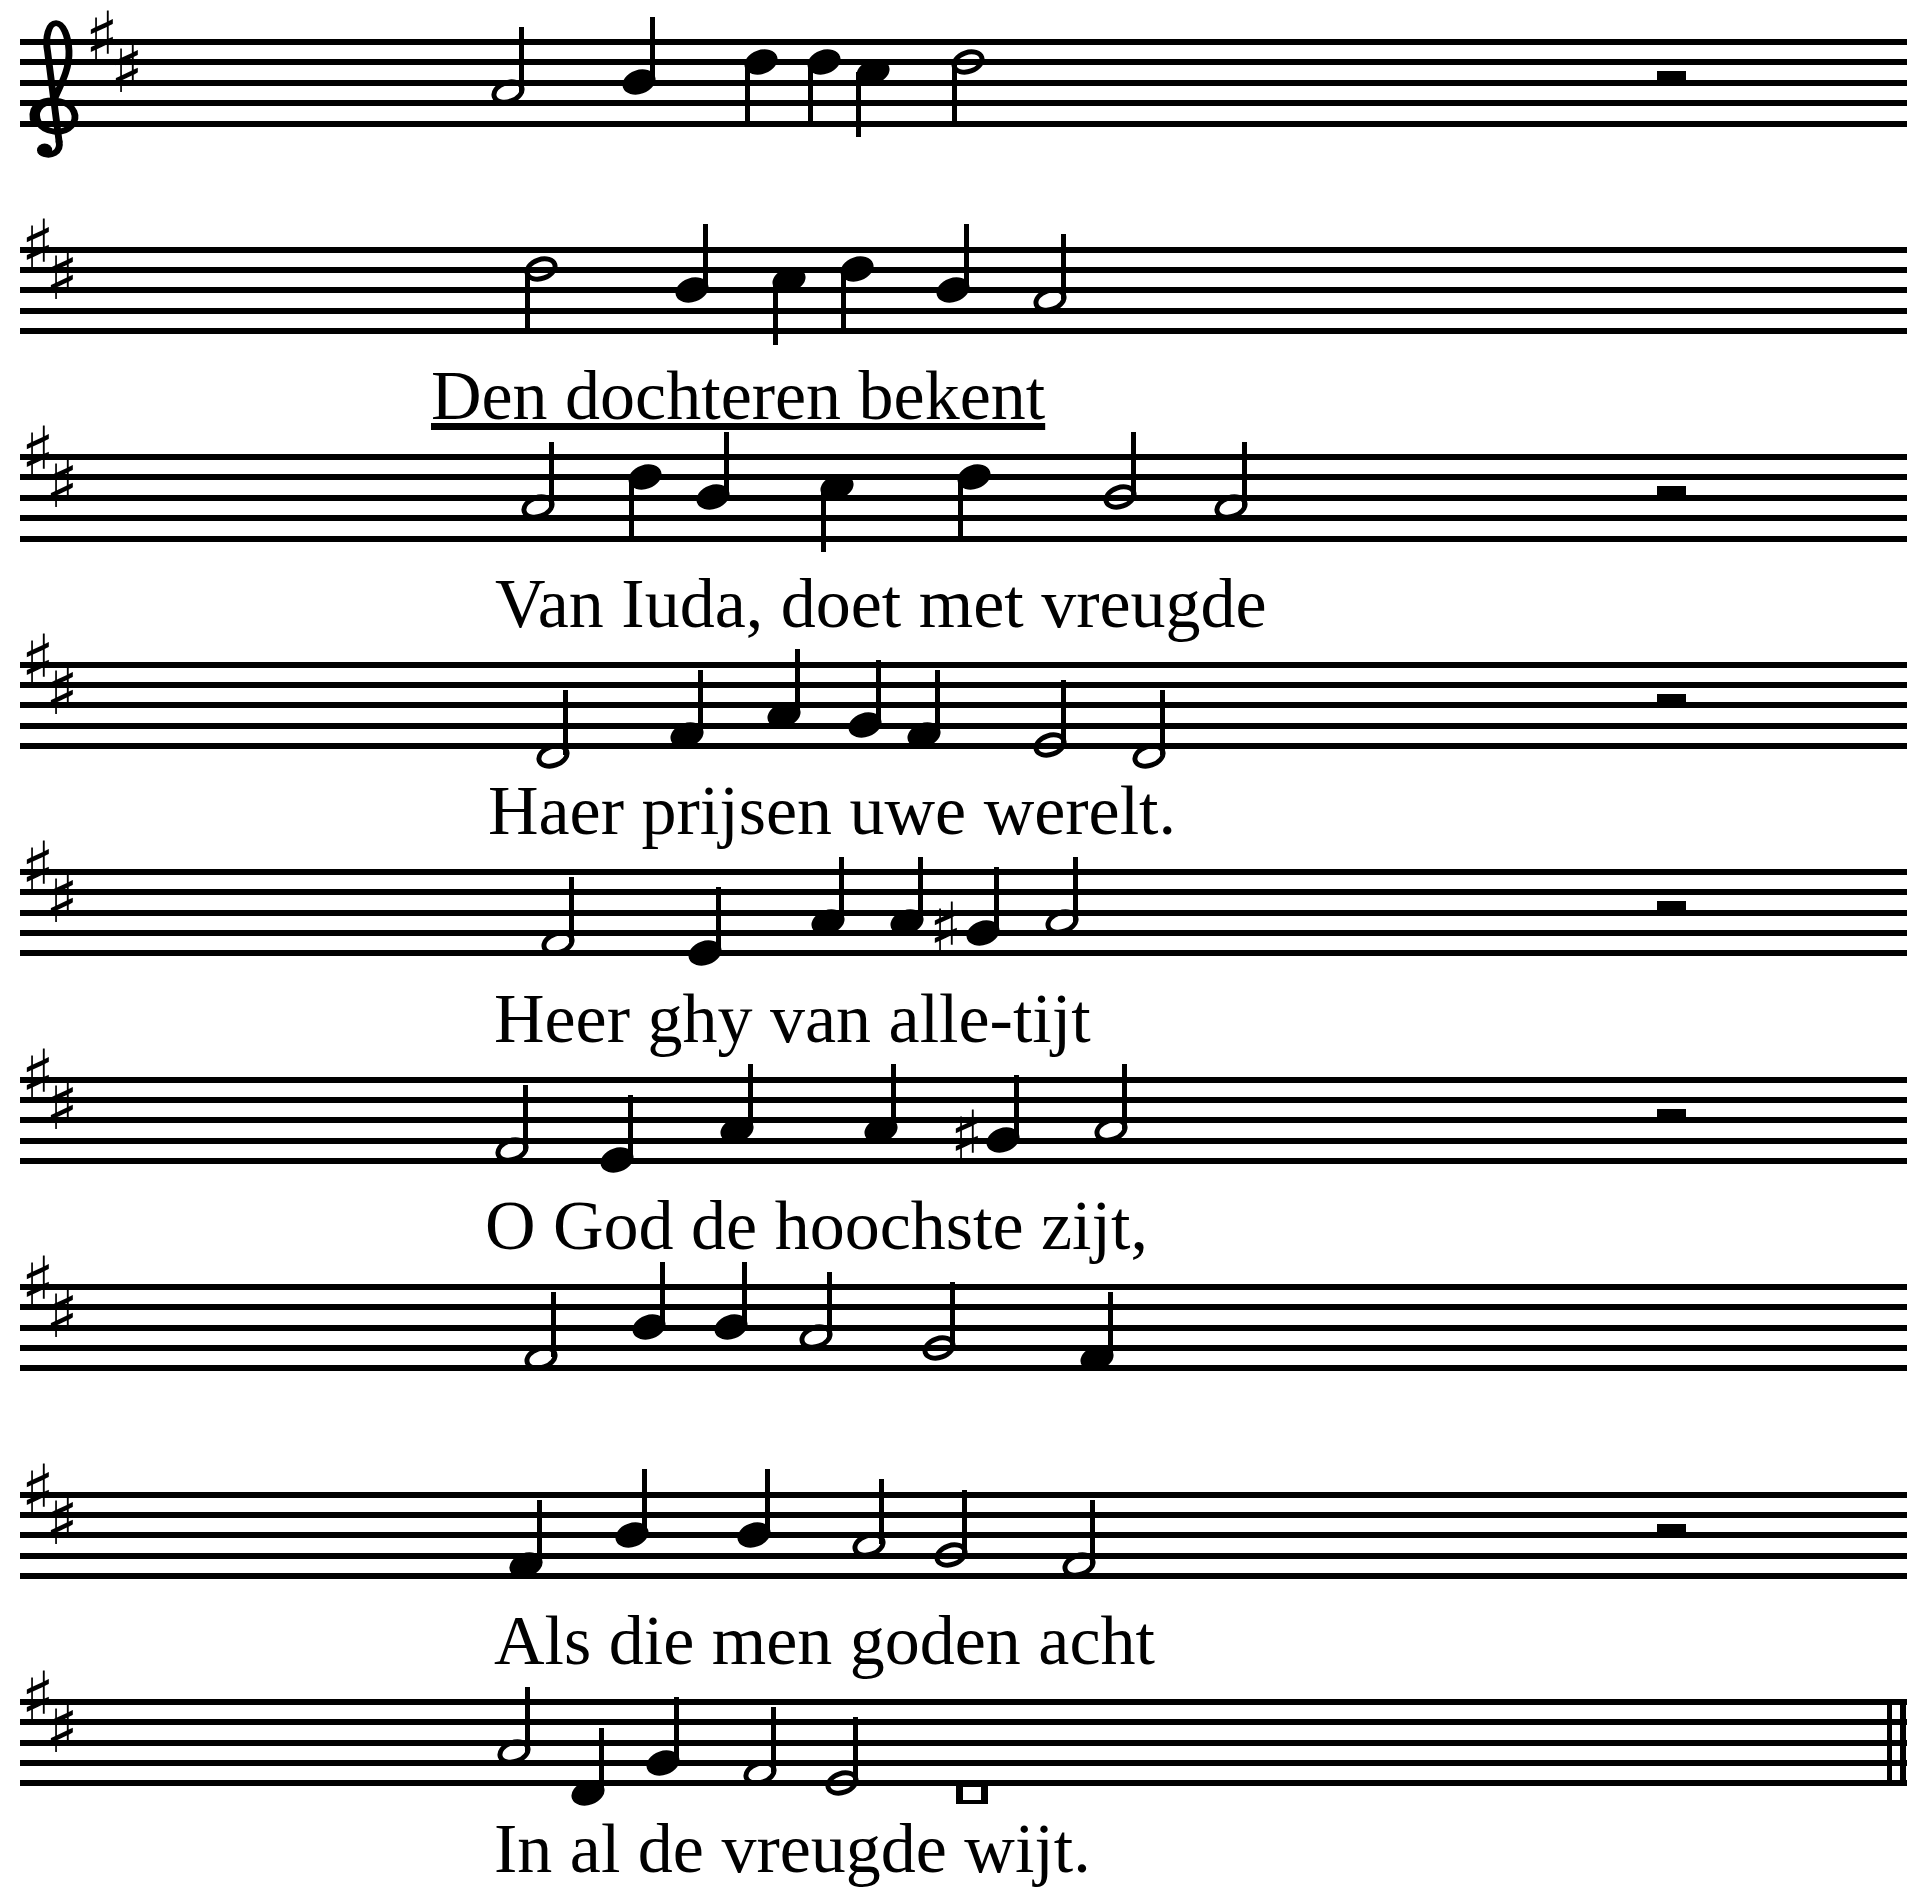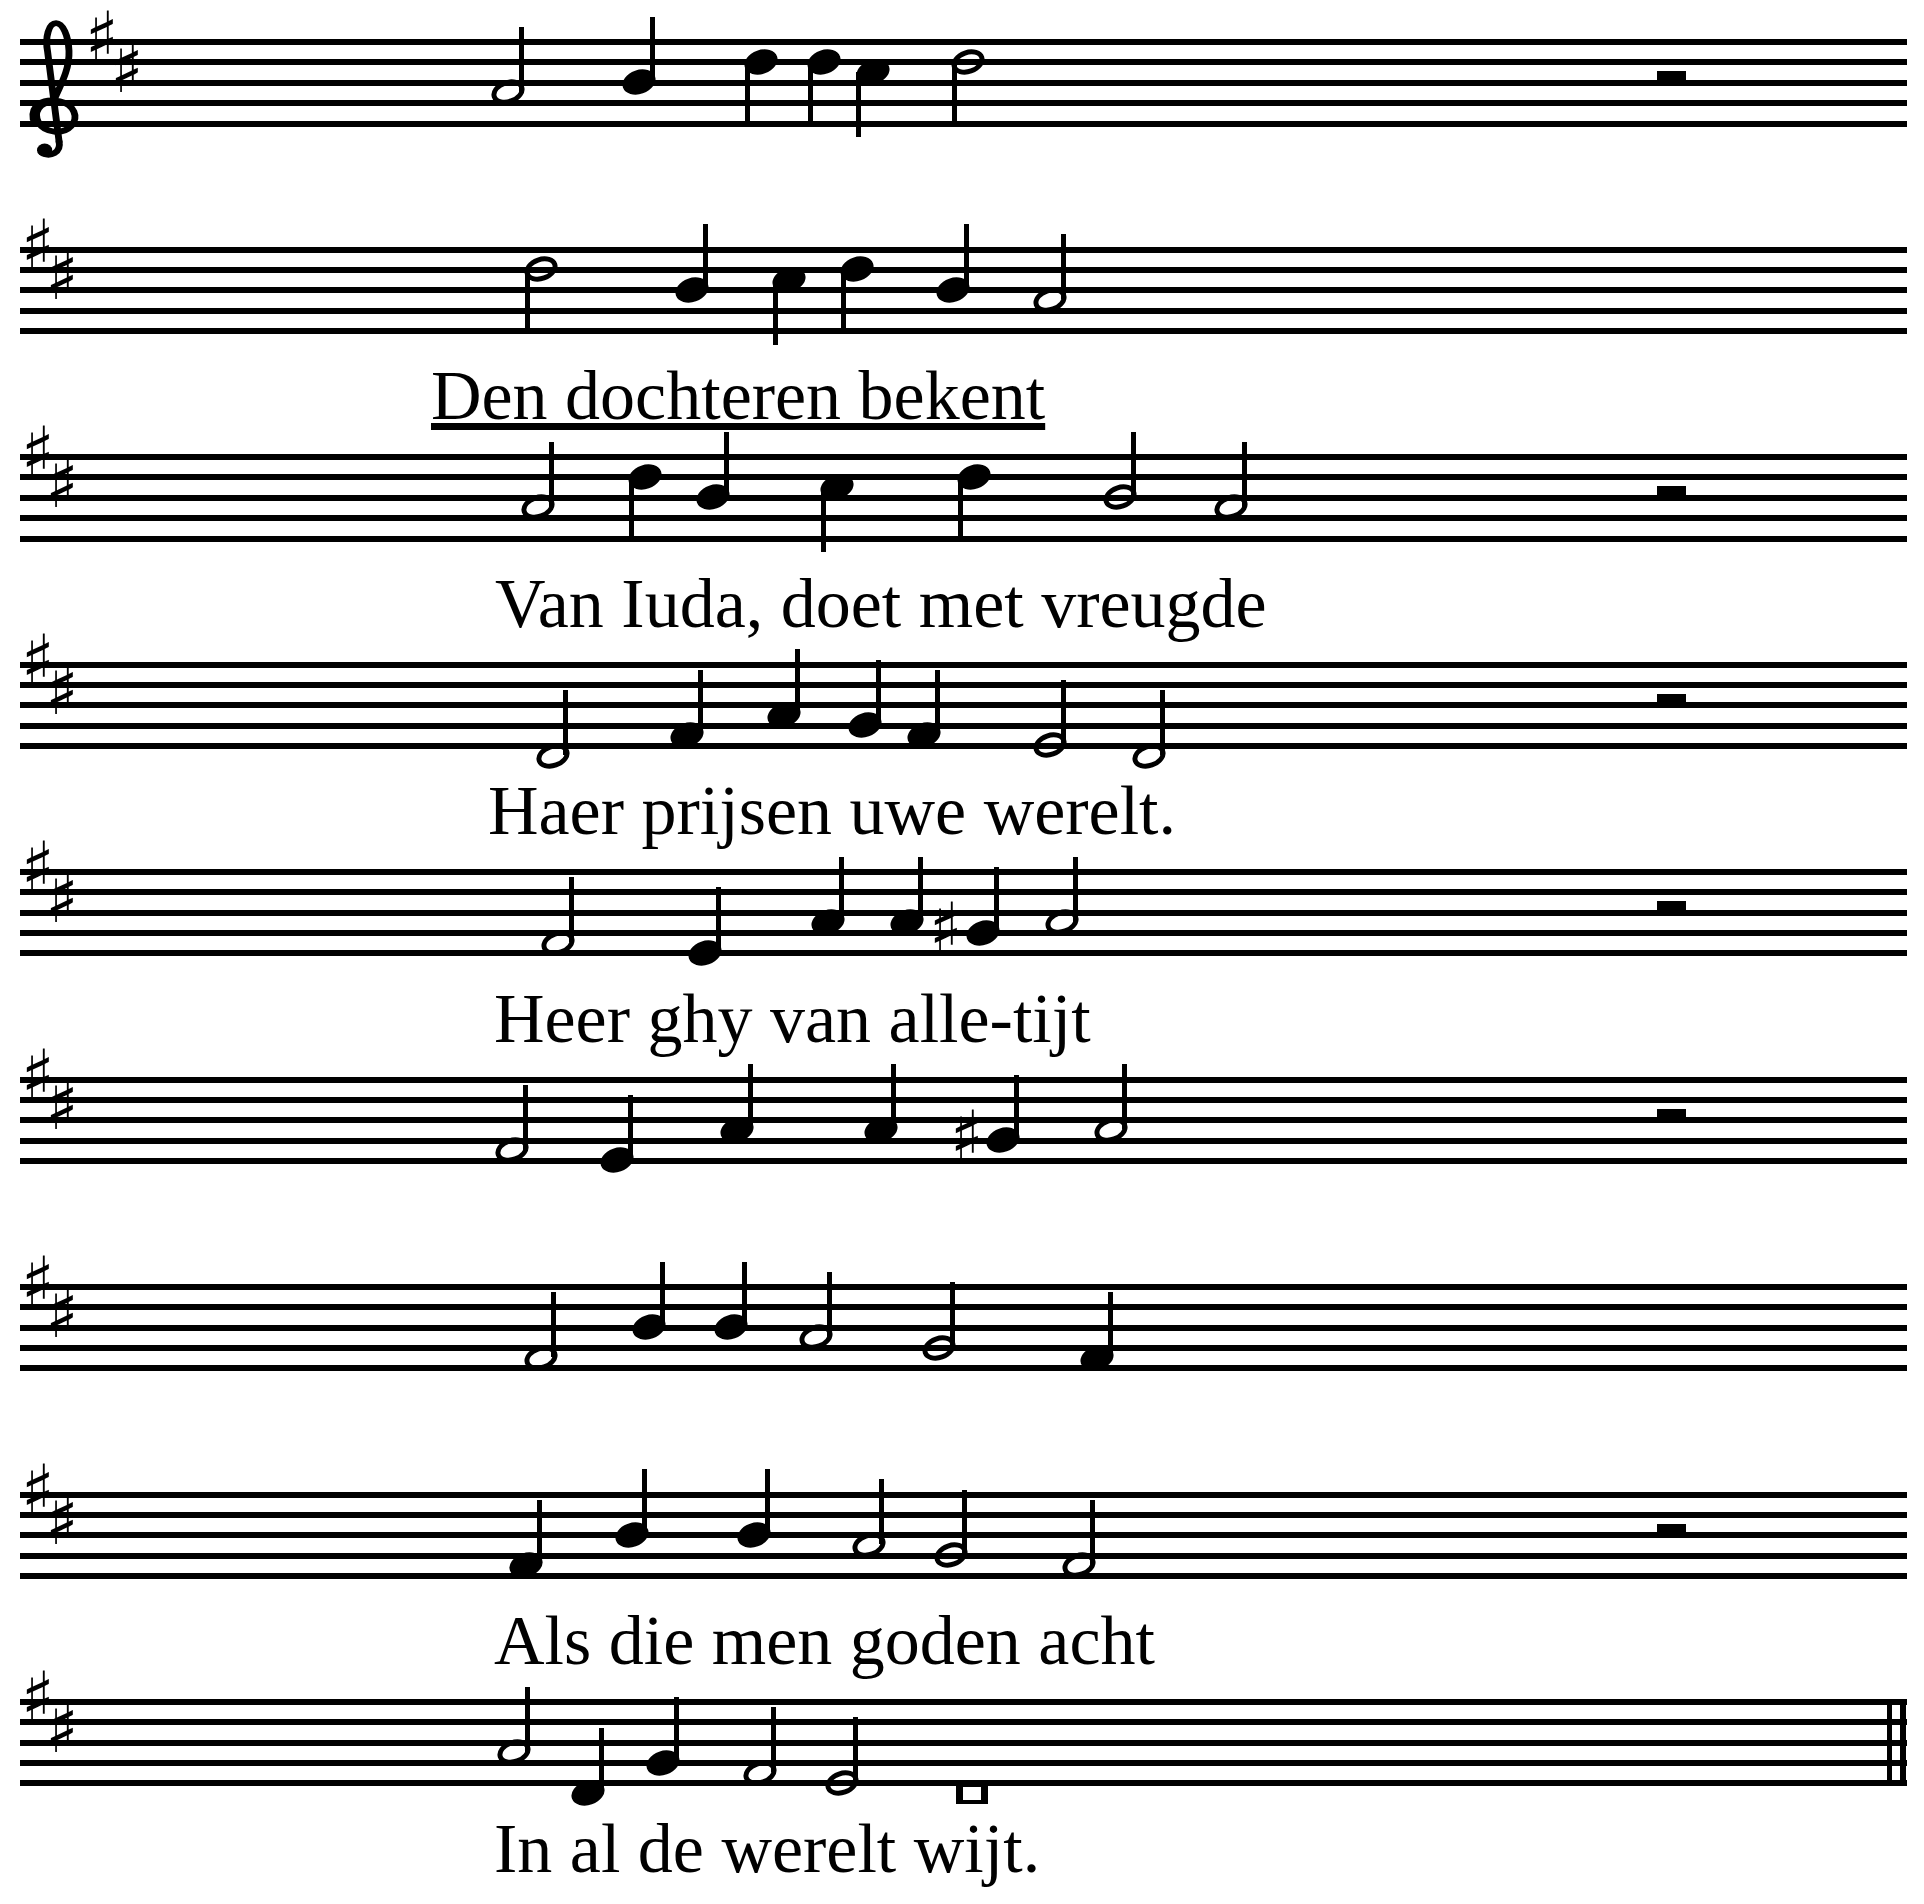--- a/index.html
+++ b/index.html
@@ -156,20 +156,21 @@
     <div class="note-head filled" style="left: 720px; top: 1118px; width: 34px; height: 24px;"></div>
     <div class="note-stem" style="left: 748px; top: 1064px; height: 65px;"></div>
     <div class="note-head filled" style="left: 864px; top: 1118px; width: 34px; height: 24px;"></div>
     <div class="note-stem" style="left: 891px; top: 1064px; height: 65px;"></div>
     <div class="sharp-glyph" style="left: 950px; top: 1102px; font-size: 69px;">♯</div>
     <div class="note-head filled" style="left: 986px; top: 1128px; width: 34px; height: 24px;"></div>
     <div class="note-stem" style="left: 1014px; top: 1075px; height: 65px;"></div>
     <div class="note-head open" style="left: 1094px; top: 1118px; width: 34px; height: 24px;"></div>
     <div class="note-stem" style="left: 1122px; top: 1064px; height: 65px;"></div>
     <div class="half-rest" style="left: 1657px; top: 1109px; width: 29px; height: 11.2px;"></div>
+    <div class="lyric" style="left: 485px; top: 1189px;">O God de hoochste zijt,</div>
     <div class="staff-line" style="left: 20px; top: 1284px; width: 1887px; height: 5.6px;"></div>
     <div class="staff-line" style="left: 20px; top: 1304px; width: 1887px; height: 5.6px;"></div>
     <div class="staff-line" style="left: 20px; top: 1325px; width: 1887px; height: 5.6px;"></div>
     <div class="staff-line" style="left: 20px; top: 1345px; width: 1887px; height: 5.6px;"></div>
     <div class="staff-line" style="left: 20px; top: 1365px; width: 1887px; height: 5.6px;"></div>
     <div class="sharp-glyph" style="left: 21px; top: 1248px; font-size: 69px;">♯</div>
     <div class="sharp-glyph" style="left: 45px; top: 1279px; font-size: 69px;">♯</div>
     <div class="note-head open" style="left: 524px; top: 1346px; width: 34px; height: 24px;"></div>
     <div class="note-stem" style="left: 551px; top: 1292px; height: 65px;"></div>
     <div class="note-head filled" style="left: 632px; top: 1315px; width: 34px; height: 24px;"></div>
@@ -216,15 +217,15 @@
     <div class="note-stem" style="left: 599px; top: 1728px; height: 65px;"></div>
     <div class="note-head filled" style="left: 646px; top: 1751px; width: 34px; height: 24px;"></div>
     <div class="note-stem" style="left: 674px; top: 1697px; height: 65px;"></div>
     <div class="note-head open" style="left: 743px; top: 1761px; width: 34px; height: 24px;"></div>
     <div class="note-stem" style="left: 771px; top: 1707px; height: 65px;"></div>
     <div class="note-head open" style="left: 825px; top: 1771px; width: 34px; height: 24px;"></div>
     <div class="note-stem" style="left: 853px; top: 1717px; height: 65px;"></div>
     <div class="breve" style="left: 956px; top: 1783px; width: 32px; height: 21px;"></div>
     <div class="barline" style="left: 1887px; top: 1699px; width: 4.8px; height: 86px;"></div>
     <div class="barline" style="left: 1900px; top: 1699px; width: 6.4px; height: 86px;"></div>
-    <div class="lyric" style="left: 494px; top: 1812px;">In al de werelt wijt.</div>
+    <div class="lyric" style="left: 494px; top: 1812px;">In al de vreugde wijt.</div>
   </div>
 
 
 </body></html>

